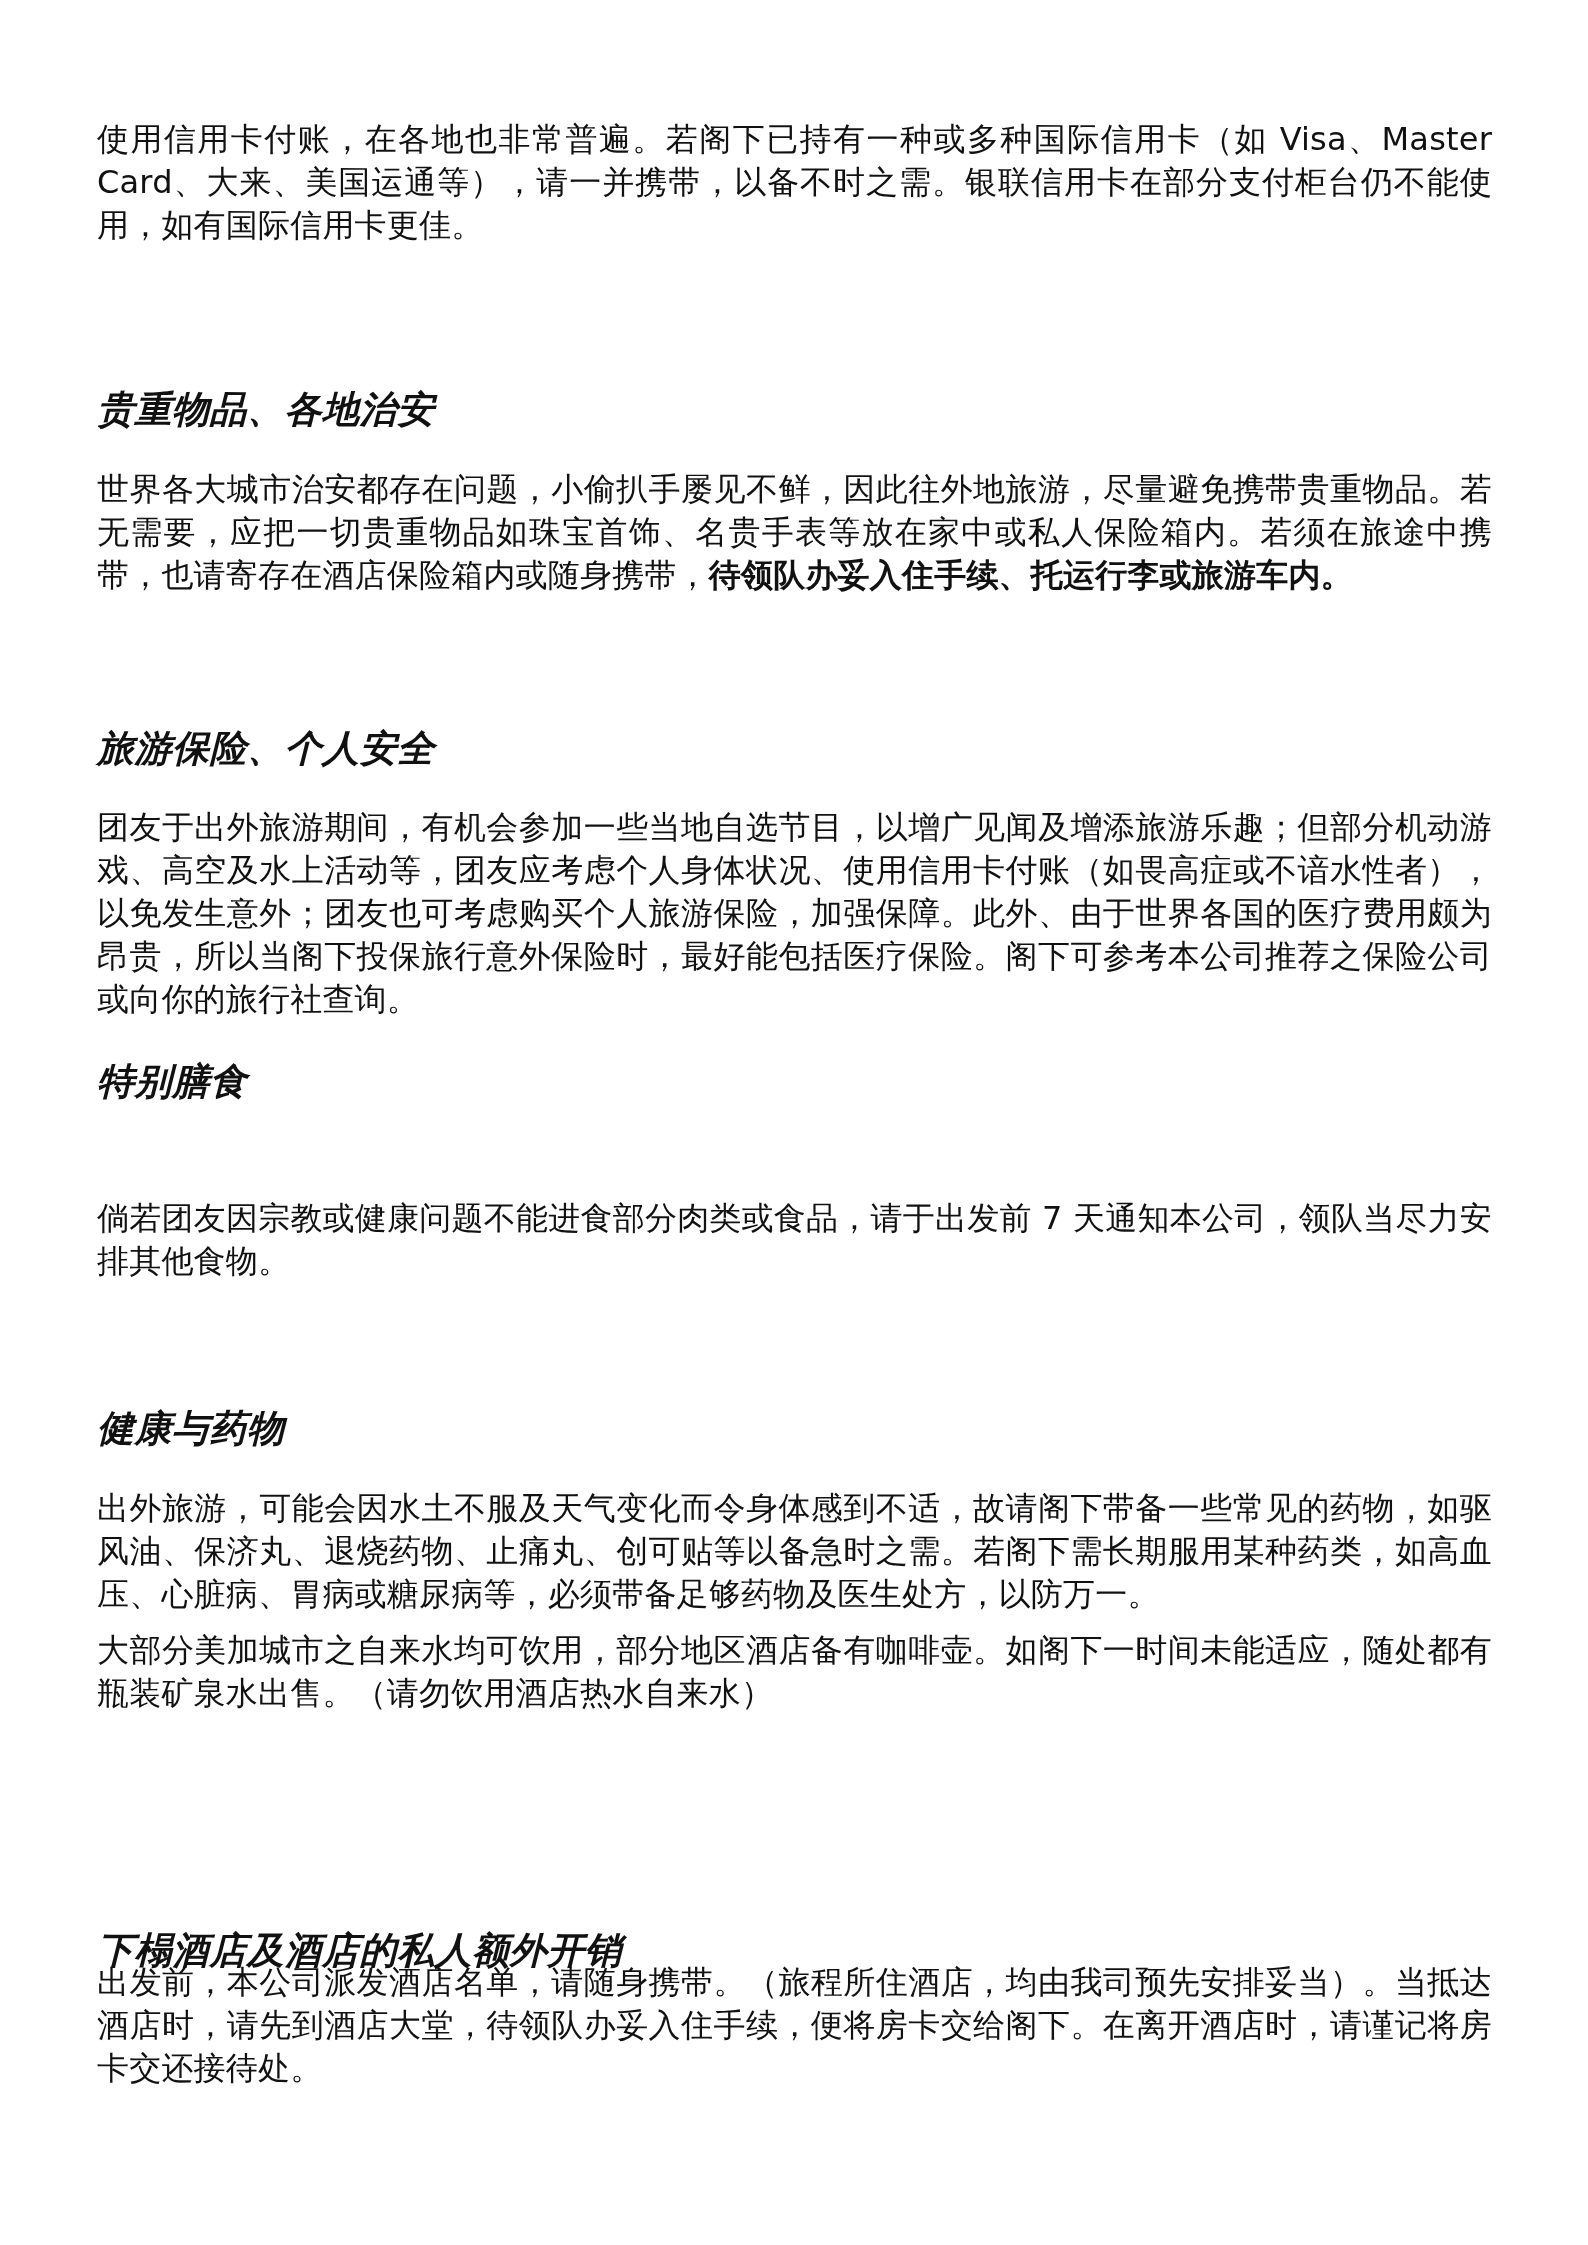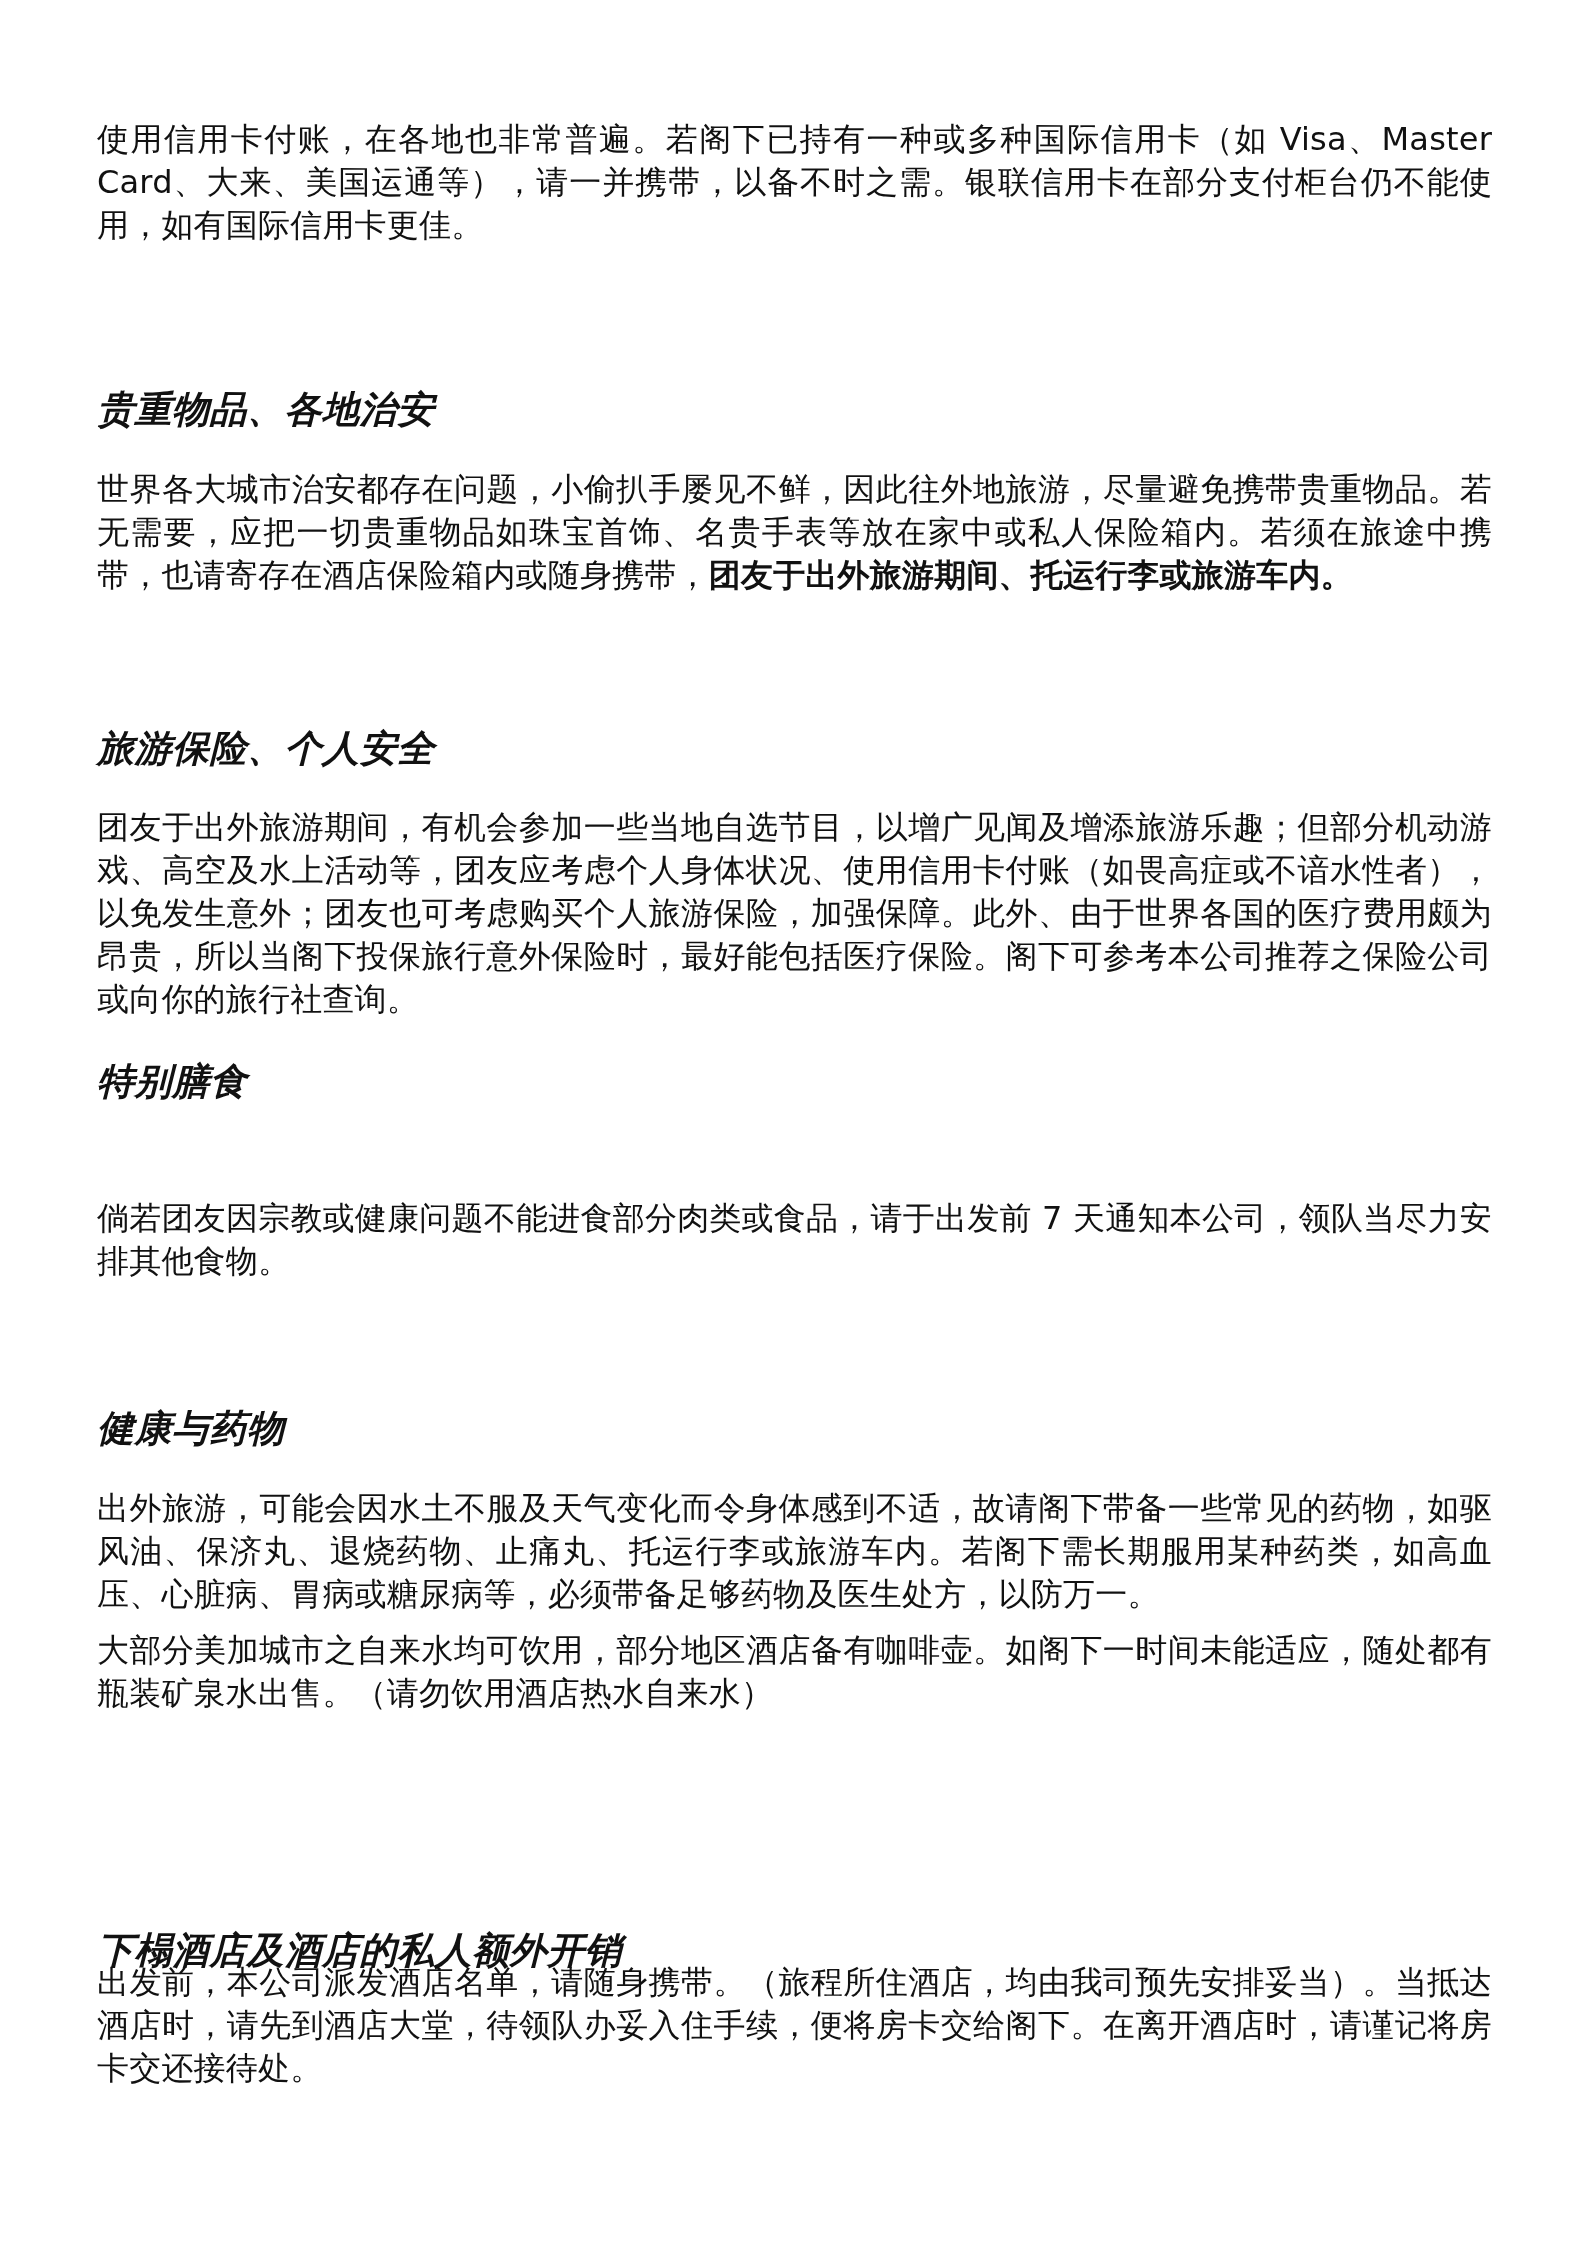--- a/index.html
+++ b/index.html
@@ -33,42 +33,42 @@
 <body>
 
 <div class="blk" style="top:118px;">
   <p class="body">使用信用卡付账，在各地也非常普遍。若阁下已持有一种或多种国际信用卡（如 Visa、Master Card、大来、美国运通等），请一并携带，以备不时之需。银联信用卡在部分支付柜台仍不能使用，如有国际信用卡更佳。</p>
 </div>
 
 <div class="blk" style="top:385px;">
   <h2 class="section-title">贵重物品、各地治安</h2>
 </div>
 <div class="blk" style="top:468px;">
-  <p class="body"><span>世界各大城市治安都存在问题，小偷扒手屡见不鲜，因此往外地旅游，尽量避免携带贵重物品。若无需要，应把一切贵重物品如珠宝首饰、名贵手表等放在家中或私人保险箱内。若须在旅途中携带，也请寄存在酒店保险箱内或随身携带，</span><strong>团友于出外旅游期间、托运行李或旅游车内。</strong></p>
+  <p class="body"><span>世界各大城市治安都存在问题，小偷扒手屡见不鲜，因此往外地旅游，尽量避免携带贵重物品。若无需要，应把一切贵重物品如珠宝首饰、名贵手表等放在家中或私人保险箱内。若须在旅途中携带，也请寄存在酒店保险箱内或随身携带，</span><strong>待领队办妥入住手续、托运行李或旅游车内。</strong></p>
 </div>
 
 <div class="blk" style="top:724px;">
   <h2 class="section-title">旅游保险、个人安全</h2>
 </div>
 <div class="blk" style="top:806px;">
   <p class="body">团友于出外旅游期间，有机会参加一些当地自选节目，以增广见闻及增添旅游乐趣；但部分机动游戏、高空及水上活动等，团友应考虑个人身体状况、使用信用卡付账（如畏高症或不谙水性者），以免发生意外；团友也可考虑购买个人旅游保险，加强保障。此外、由于世界各国的医疗费用颇为昂贵，所以当阁下投保旅行意外保险时，最好能包括医疗保险。阁下可参考本公司推荐之保险公司或向你的旅行社查询。</p>
 </div>
 
 <div class="blk" style="top:1057px;">
   <h2 class="section-title">特别膳食</h2>
 </div>
 <div class="blk" style="top:1197px;">
   <p class="body">倘若团友因宗教或健康问题不能进食部分肉类或食品，请于出发前 7 天通知本公司，领队当尽力安排其他食物。</p>
 </div>
 
 <div class="blk" style="top:1404px;">
   <h2 class="section-title">健康与药物</h2>
 </div>
 <div class="blk" style="top:1487px;">
-  <p class="body">出外旅游，可能会因水土不服及天气变化而令身体感到不适，故请阁下带备一些常见的药物，如驱风油、保济丸、退烧药物、止痛丸、托运行李或旅游车内。若阁下需长期服用某种药类，如高血压、心脏病、胃病或糖尿病等，必须带备足够药物及医生处方，以防万一。</p>
+  <p class="body">出外旅游，可能会因水土不服及天气变化而令身体感到不适，故请阁下带备一些常见的药物，如驱风油、保济丸、退烧药物、止痛丸、创可贴等以备急时之需。若阁下需长期服用某种药类，如高血压、心脏病、胃病或糖尿病等，必须带备足够药物及医生处方，以防万一。</p>
 </div>
 <div class="blk" style="top:1629px;">
   <p class="body">大部分美加城市之自来水均可饮用，部分地区酒店备有咖啡壶。如阁下一时间未能适应，随处都有瓶装矿泉水出售。（请勿饮用酒店热水自来水）</p>
 </div>
 
 <div class="blk" style="top:1878px;margin-top:48px;">
   <h2 class="section-title">下榻酒店及酒店的私人额外开销</h2>
 </div>
 <div class="blk" style="top:1961px;">
   <p class="body">出发前，本公司派发酒店名单，请随身携带。（旅程所住酒店，均由我司预先安排妥当）。当抵达酒店时，请先到酒店大堂，待领队办妥入住手续，便将房卡交给阁下。在离开酒店时，请谨记将房卡交还接待处。</p>

